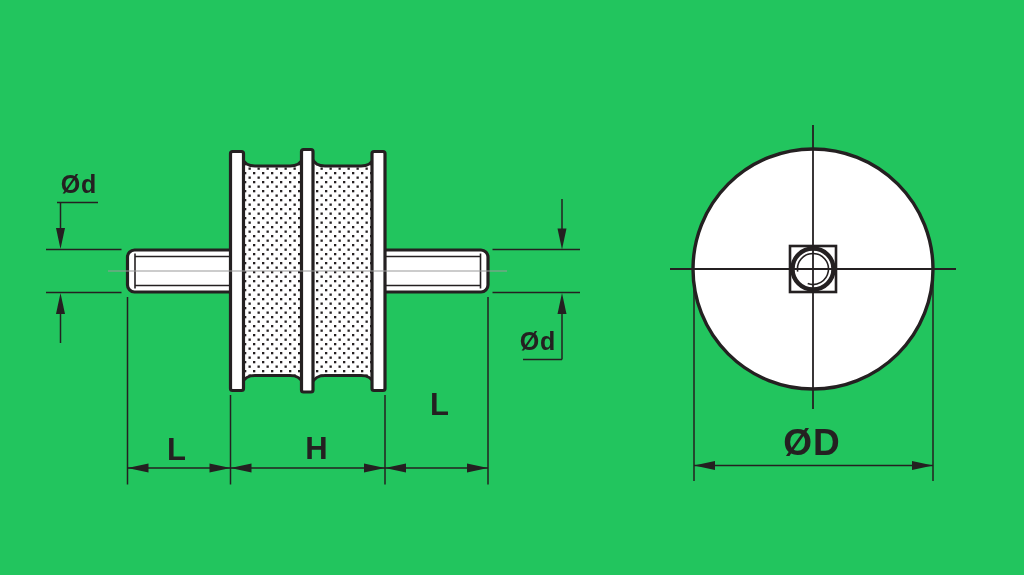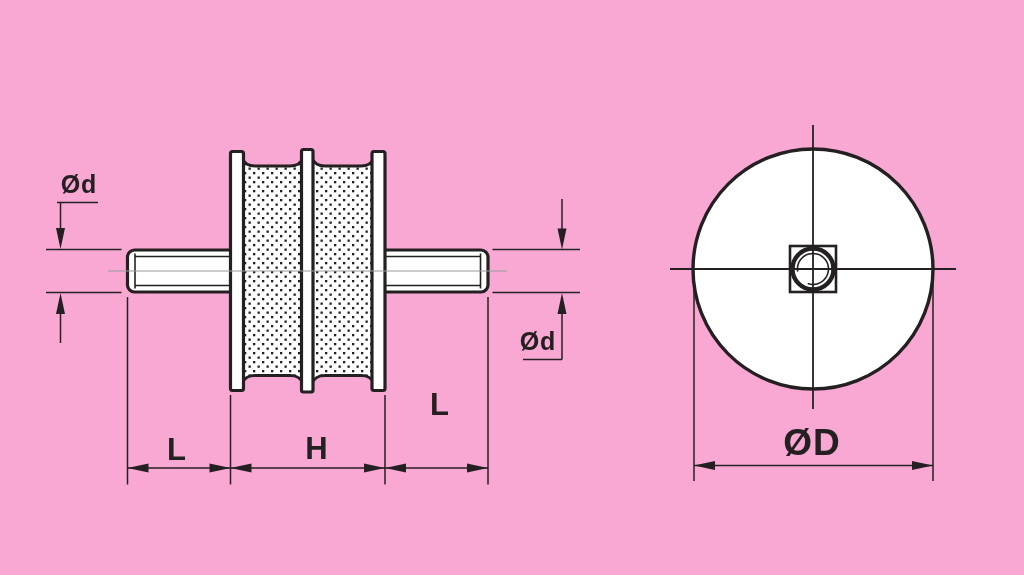--- a/index.html
+++ b/index.html
@@ -1,19 +1,19 @@
 <!DOCTYPE html>
 <html><head>
 <meta charset="utf-8">
 <style>
   html,body{margin:0;padding:0;background:#fff;}
   #stage{
     position:relative;
     width:1024px;height:575px;
-    background:#f9a8d4;
+    background:#22c55e;
     font-family:"Liberation Sans", sans-serif;
     overflow:hidden;
   }
   #drawing{position:absolute;left:0;top:0;}
   .lbl{
     position:absolute;
     transform:translate(-50%,-50%);
     font-weight:700;
     color:#242021;
     white-space:nowrap;

